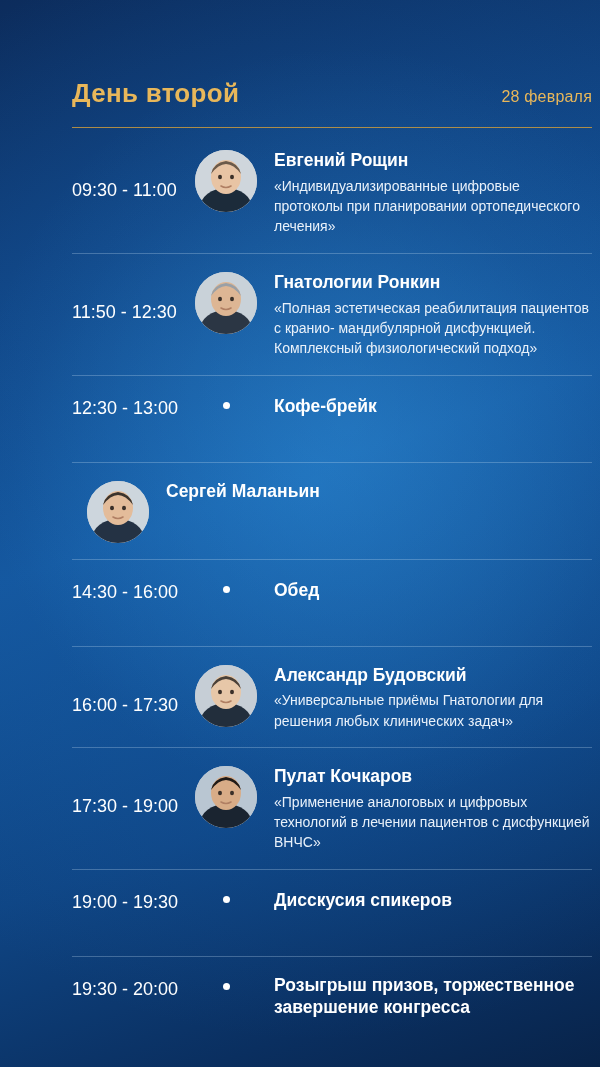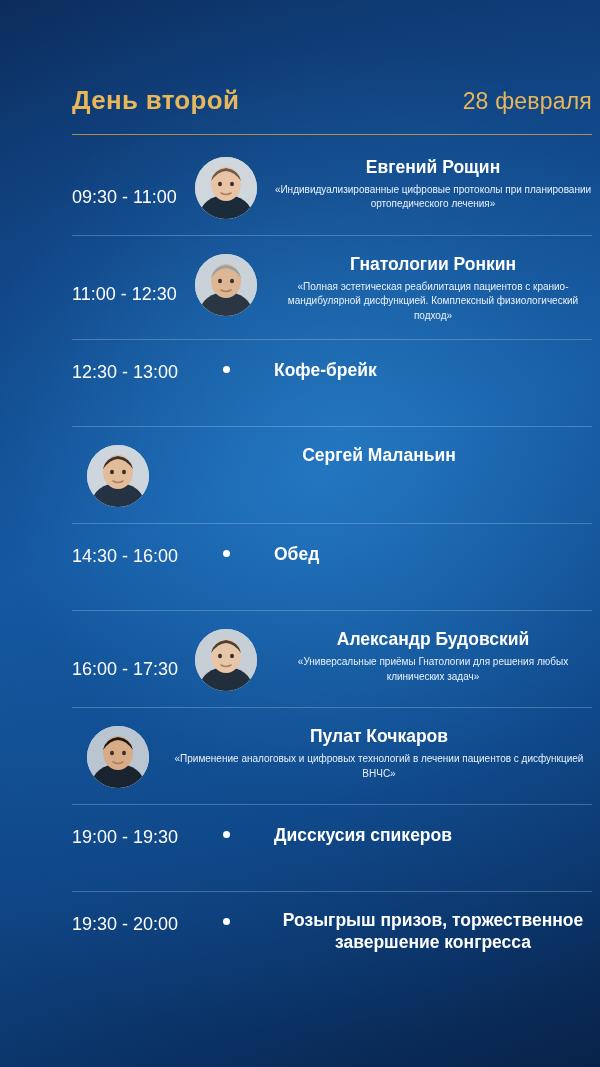--- a/index.html
+++ b/index.html
@@ -42,21 +42,21 @@
     padding-top: 76px;
     padding-bottom: 18px;
   }
   .day-title {
     font-size: 26px;
     font-weight: bold;
     color: #e8b75a;
     letter-spacing: 0.3px;
   }
   .day-date {
-    font-size: 23px;
+    font-size: 16px;
     color: #e8b75a;
     letter-spacing: 0.2px;
     margin-top: 12px;
   }
   .gold-rule {
     height: 1px;
     background: #c99a3e;
     opacity: 0.85;
     margin-bottom: 4px;
   }
@@ -97,32 +97,31 @@
   .bullet {
     width: 7px;
     height: 7px;
     border-radius: 50%;
     background: #ffffff;
     margin-top: 8px;
   }
   .row-body {
     flex: 1 1 auto;
     padding-left: 2px;
-    text-align: center;
   }
   .speaker {
     color: #ffffff;
     font-size: 17.5px;
     font-weight: bold;
     line-height: 1.25;
     margin-bottom: 4px;
   }
   .topic {
     color: #e9f1fa;
-    font-size: 10px;
+    font-size: 14px;
     line-height: 1.45;
     font-weight: normal;
   }
   .row.plain .row-body {
     display: flex;
     align-items: center;
     min-height: 26px;
   }
   .row.plain .speaker {
     margin-bottom: 0;
@@ -157,21 +156,21 @@
                 <path d="M26 36 Q31 39 36 36" stroke="#b07f63" stroke-width="1.6" fill="none" stroke-linecap="round"></path>
               </svg>
             </div>
           </div>
           <div class="row-body">
             <div class="speaker">Евгений Рощин</div>
             <div class="topic">«Индивидуализированные цифровые протоколы при планировании ортопедического лечения»</div>
           </div>
         </div>
         <div class="row vcenter2">
-          <div class="time">11:00 - 12:30</div>
+          <div class="time">11:50 - 12:30</div>
           <div class="avatar-cell">
             <div class="avatar">
               <svg width="62" height="62" viewBox="0 0 62 62">
                 <rect width="62" height="62" fill="#c9d2d9"></rect>
                 <ellipse cx="31" cy="58" rx="26" ry="20" fill="#2b3644"></ellipse>
                 <ellipse cx="31" cy="27" rx="15" ry="17" fill="#ddb694"></ellipse>
                 <path d="M16 24 Q31 4 46 24 Q44 13 31 11 Q18 13 16 24Z" fill="#9aa0a6"></path>
                 <ellipse cx="25" cy="27" rx="2" ry="2.2" fill="#3a3029"></ellipse>
                 <ellipse cx="37" cy="27" rx="2" ry="2.2" fill="#3a3029"></ellipse>
                 <path d="M26 36 Q31 39 36 36" stroke="#b07f63" stroke-width="1.6" fill="none" stroke-linecap="round"></path>
@@ -233,20 +232,21 @@
                 <path d="M26 36 Q31 39 36 36" stroke="#b07f63" stroke-width="1.6" fill="none" stroke-linecap="round"></path>
               </svg>
             </div>
           </div>
           <div class="row-body">
             <div class="speaker">Александр Будовский</div>
             <div class="topic">«Универсальные приёмы Гнатологии для решения любых клинических задач»</div>
           </div>
         </div>
         <div class="row vcenter2">
+          <div class="time">17:30 - 19:00</div>
           <div class="avatar-cell">
             <div class="avatar">
               <svg width="62" height="62" viewBox="0 0 62 62">
                 <rect width="62" height="62" fill="#b9c6d2"></rect>
                 <ellipse cx="31" cy="58" rx="26" ry="20" fill="#1a2430"></ellipse>
                 <ellipse cx="31" cy="27" rx="15" ry="17" fill="#d8ac87"></ellipse>
                 <path d="M16 24 Q31 4 46 24 Q44 13 31 11 Q18 13 16 24Z" fill="#1f1a17"></path>
                 <ellipse cx="25" cy="27" rx="2" ry="2.2" fill="#3a3029"></ellipse>
                 <ellipse cx="37" cy="27" rx="2" ry="2.2" fill="#3a3029"></ellipse>
                 <path d="M26 36 Q31 39 36 36" stroke="#b07f63" stroke-width="1.6" fill="none" stroke-linecap="round"></path>

